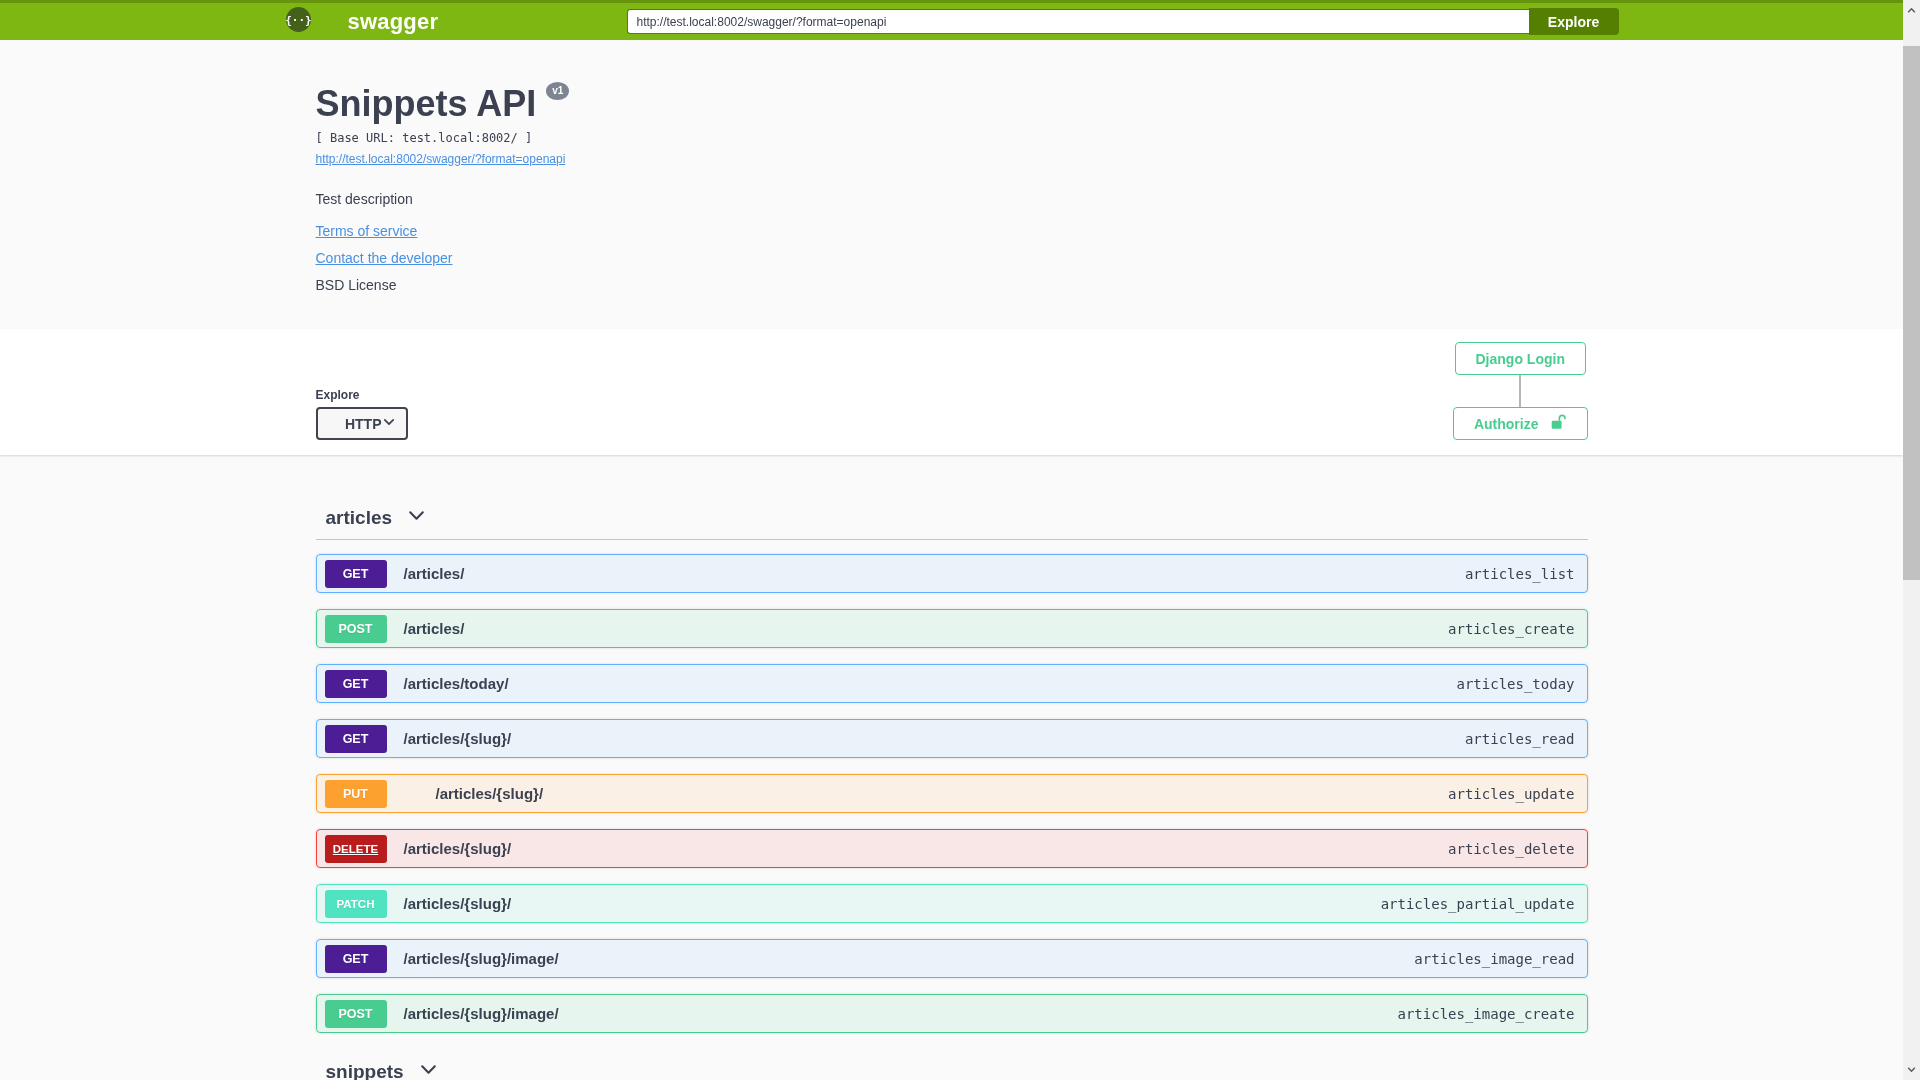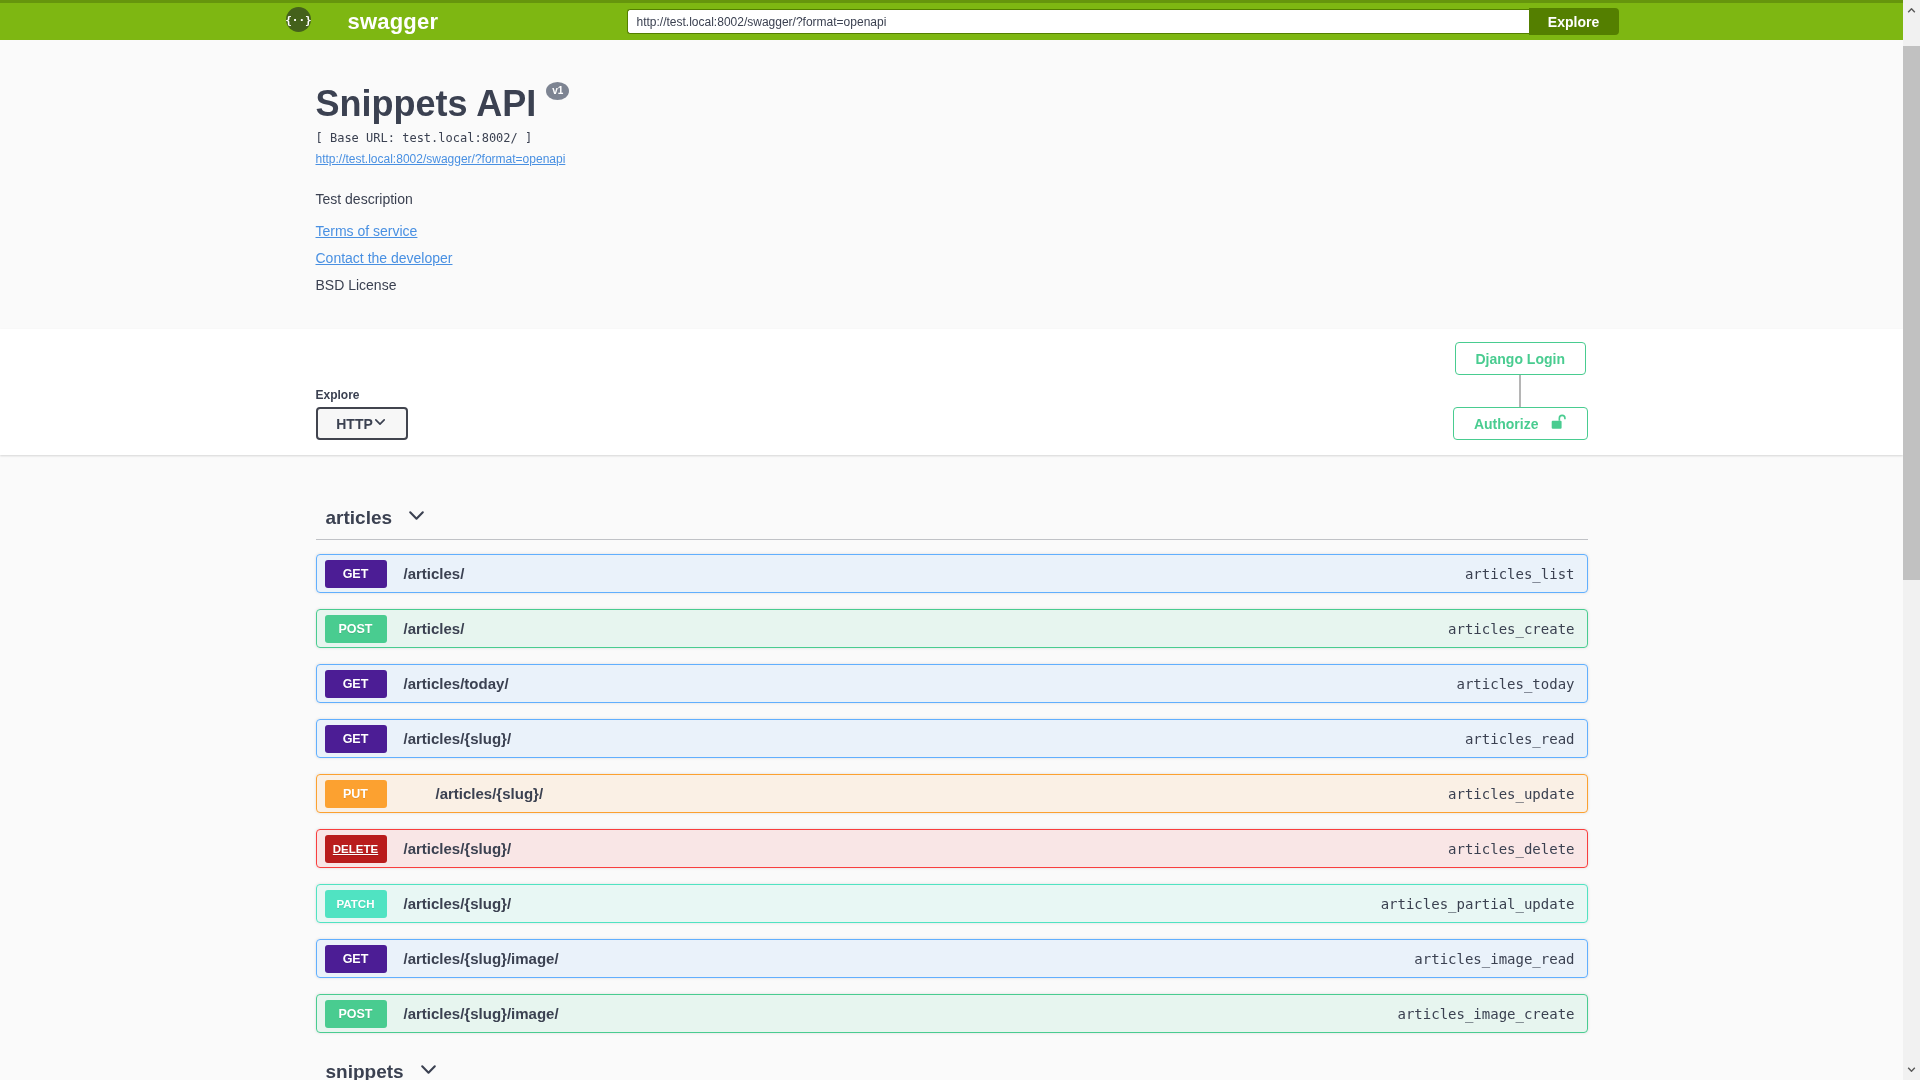--- a/index.html
+++ b/index.html
@@ -51,21 +51,21 @@
   .info-link { display:block; width:fit-content; margin-top:16px; font-size:14px; color:#4990e2; text-decoration:underline; cursor:pointer; }
   .info-link + .info-link { margin-top:11px; }
   .license-label { margin-top:11px; font-size:14px; color:#3b4151; }
 
   
   .scheme-container { background:#fff; box-shadow:0 1px 2px 0 rgba(0,0,0,.15); padding:13px 0 15px 0; }
   .scheme-wrapper { width:1272px; margin:0 auto; display:flex; justify-content:space-between; align-items:flex-end; }
   .schemes-label { display:block; font-size:12px; font-weight:bold; color:#3b4151; margin-bottom:5px; }
   .schemes-select {
     width:92px; height:33px; border:2px solid #41444e; border-radius:4px;
-    background:#f7f7f7; display:flex; align-items:center; justify-content:center;
+    background:#f7f7f7; display:flex; align-items:center; justify-content:flex-end;
     padding:0 10px; font-size:14px; font-weight:bold; color:#3b4151; cursor:pointer;
   }
   .auth-wrapper { display:flex; align-items:center;flex-direction:column; }
   .btn-outline {
     height:33px; border:1.5px solid #49cc90; border-radius:4px; background:transparent;
     color:#49cc90; font-weight:bold; font-size:14px; font-family:"Liberation Sans", sans-serif;
     display:flex; align-items:center; justify-content:center; gap:10px; padding:0 20px; cursor:pointer;
   }
   .auth-divider { width:2px; height:32px; background:#b5b5b5; margin:0 15px; }
 

